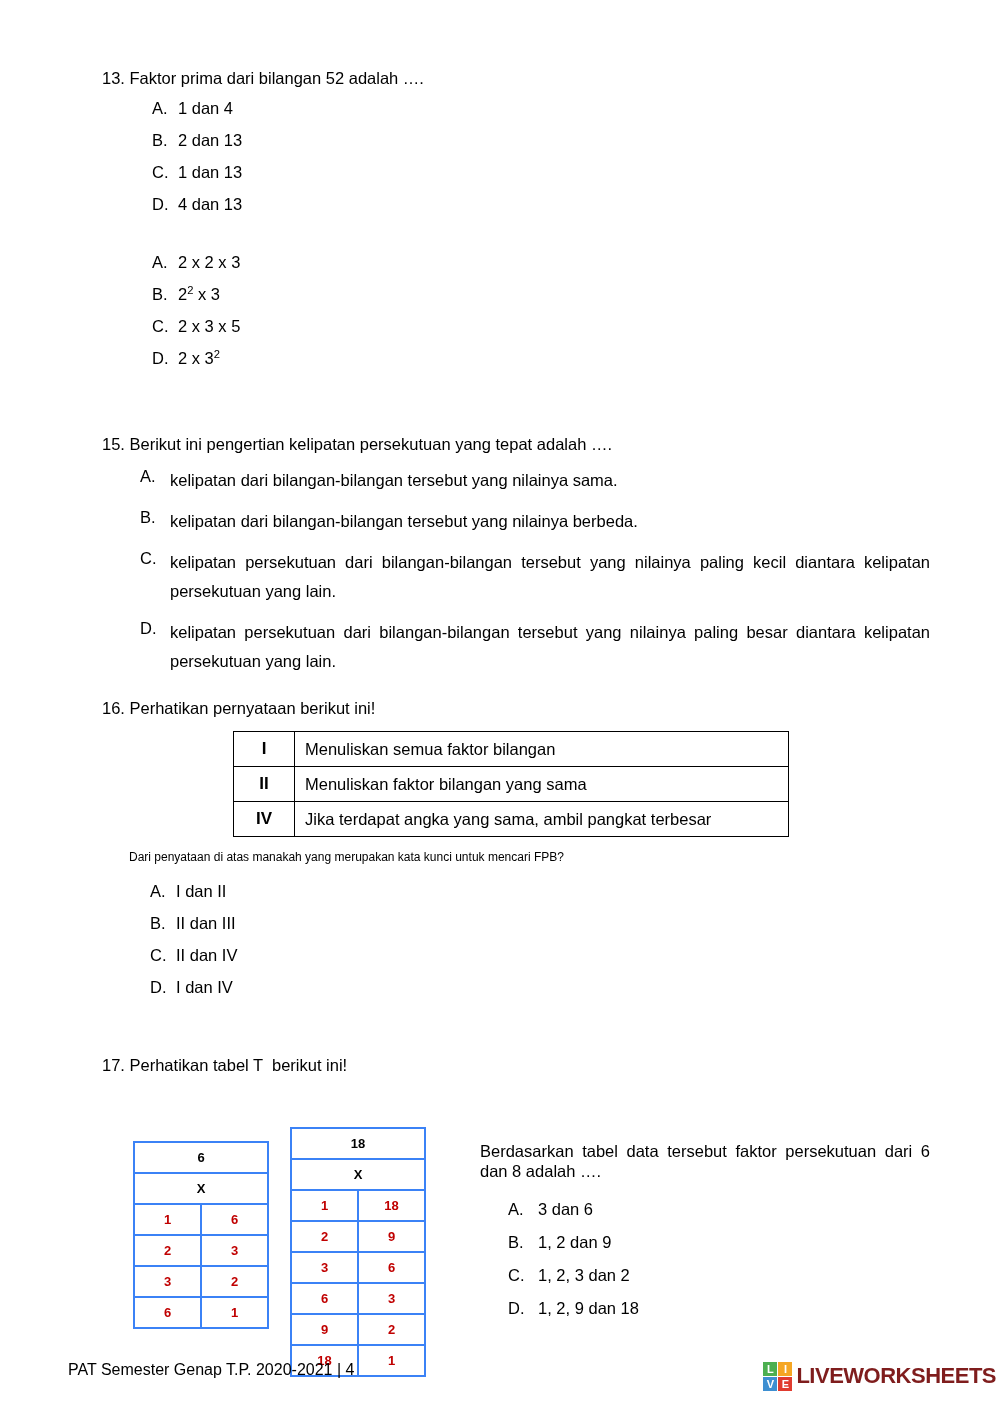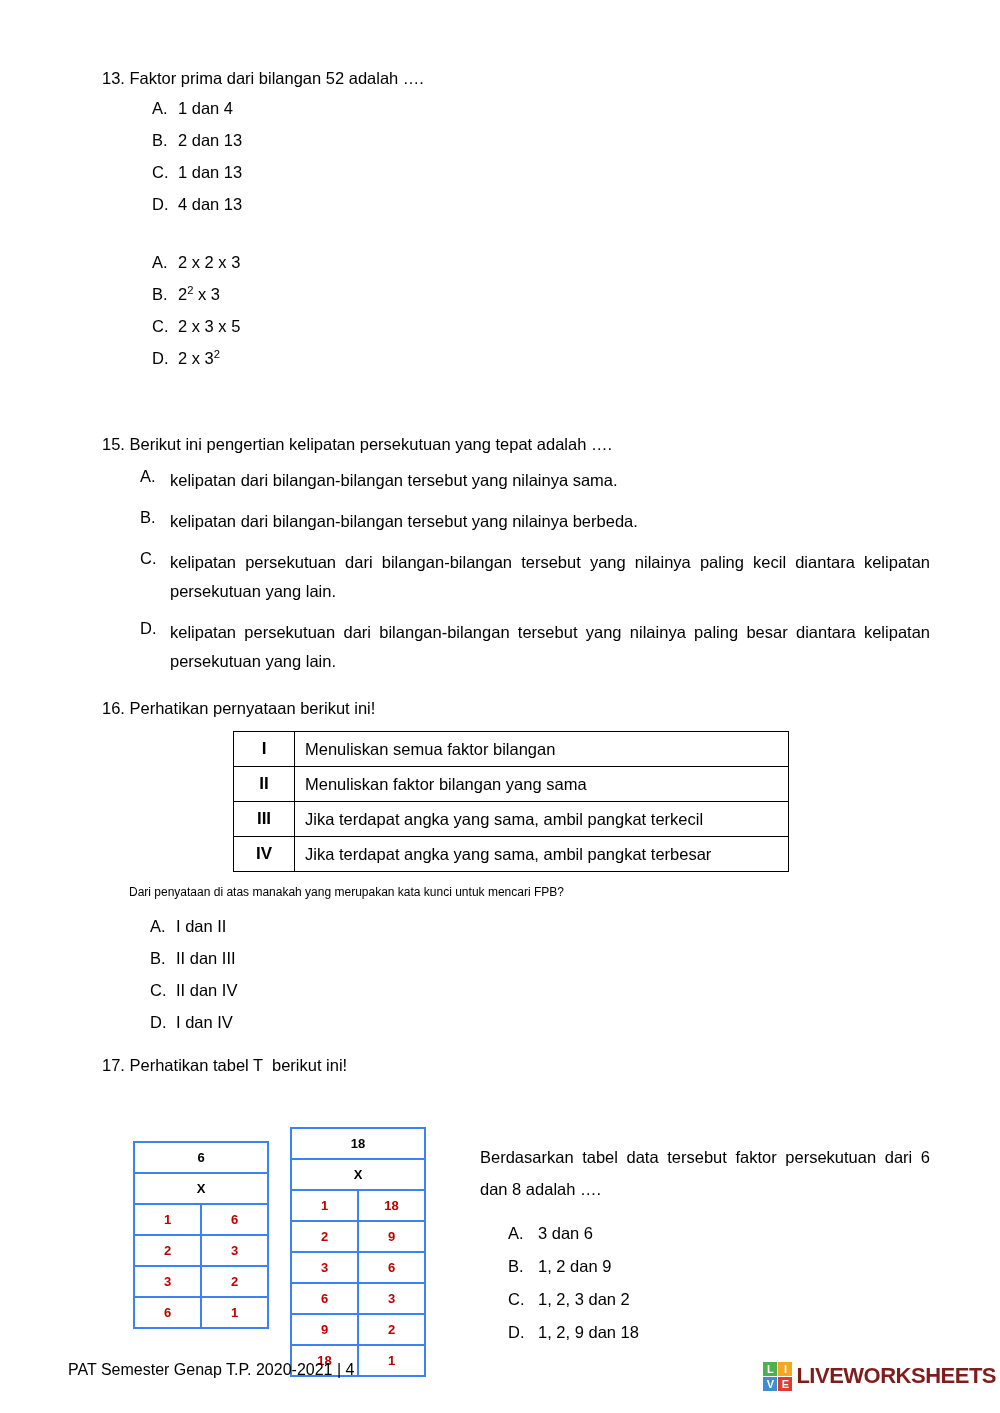--- a/index.html
+++ b/index.html
@@ -127,21 +127,21 @@
   #tab18 { left: 188px; top: 30px;  width: 136px; }
 
   #q17 .rightcol {
     position: absolute;
     left: 378px;
     top: 44px;
     width: 450px;
   }
   #q17 .rightcol .intro {
     font-size: 16.5px;
-    line-height: 32px;
+    line-height: 20px;
     text-align: justify;
     text-align-last: left;
   }
   #q17 .opts { margin-left: 28px; margin-top: 18px; }
   #q17 .opt { margin-bottom: 13px; }
   #q17 .opt-letter { width: 30px; flex: 0 0 30px; }
 
   
   .footer {
     position: absolute;
@@ -267,24 +267,20 @@
 
     <table class="stmt">
       <tbody>
         <tr>
           <td class="roman">I</td>
           <td>Menuliskan semua faktor bilangan</td>
         </tr>
         <tr>
           <td class="roman">II</td>
           <td>Menuliskan faktor bilangan yang sama</td>
-        </tr>
-        <tr>
-          <td class="roman">III</td>
-          <td>Jika terdapat angka yang sama, ambil pangkat terkecil</td>
         </tr>
         <tr>
           <td class="roman">IV</td>
           <td>Jika terdapat angka yang sama, ambil pangkat terbesar</td>
         </tr>
       </tbody>
     </table>
 
     <div class="followup">Dari penyataan di atas manakah yang merupakan kata kunci untuk mencari FPB?</div>
 

